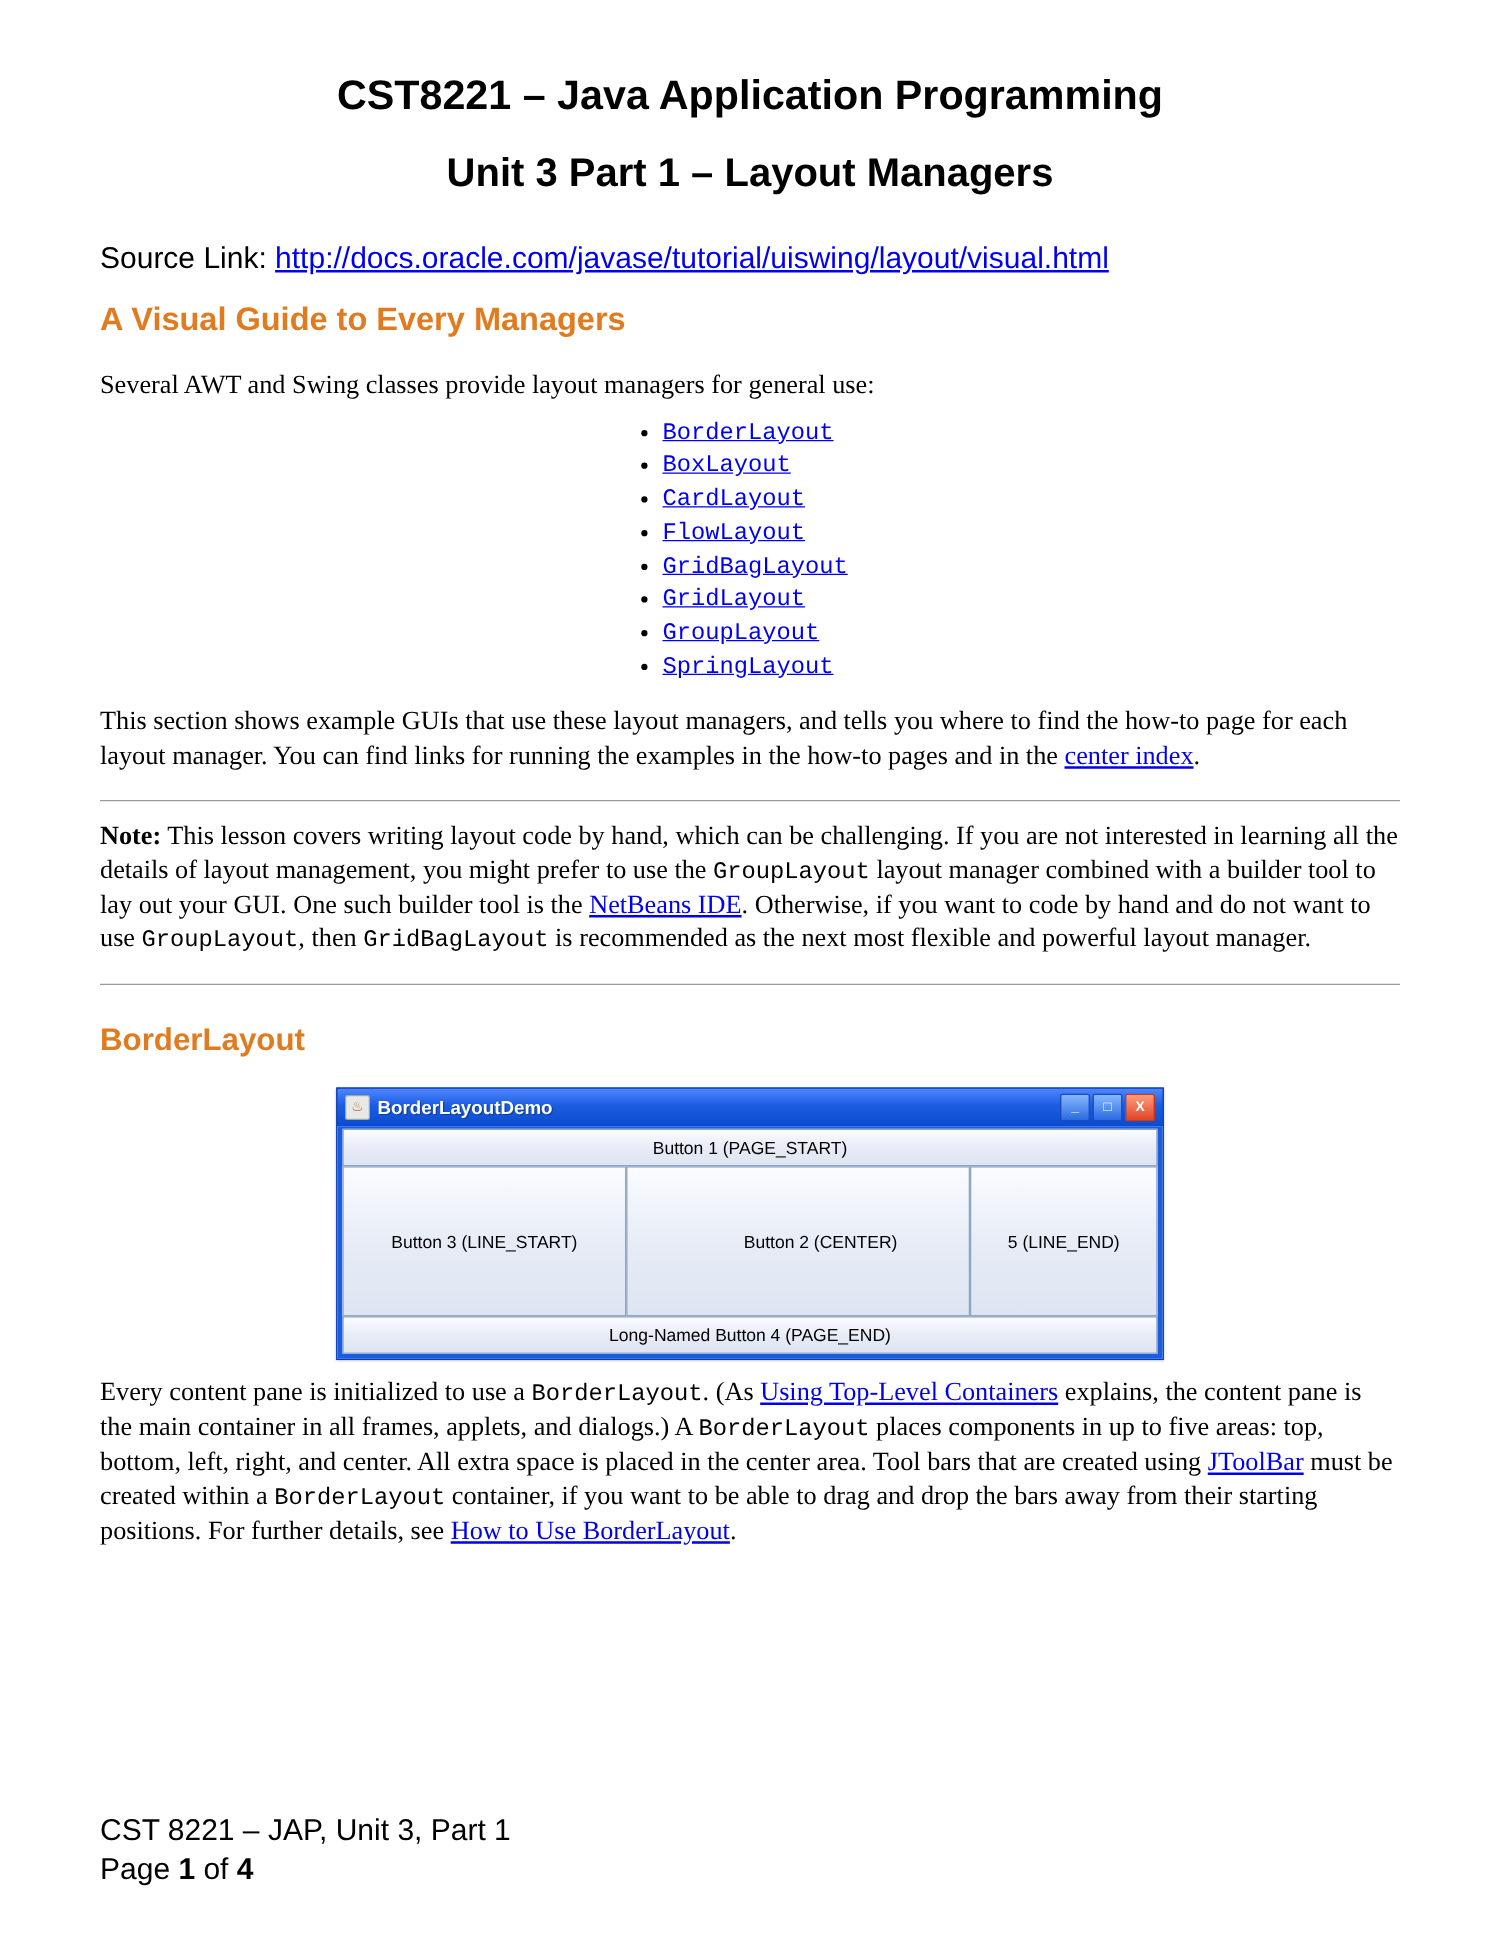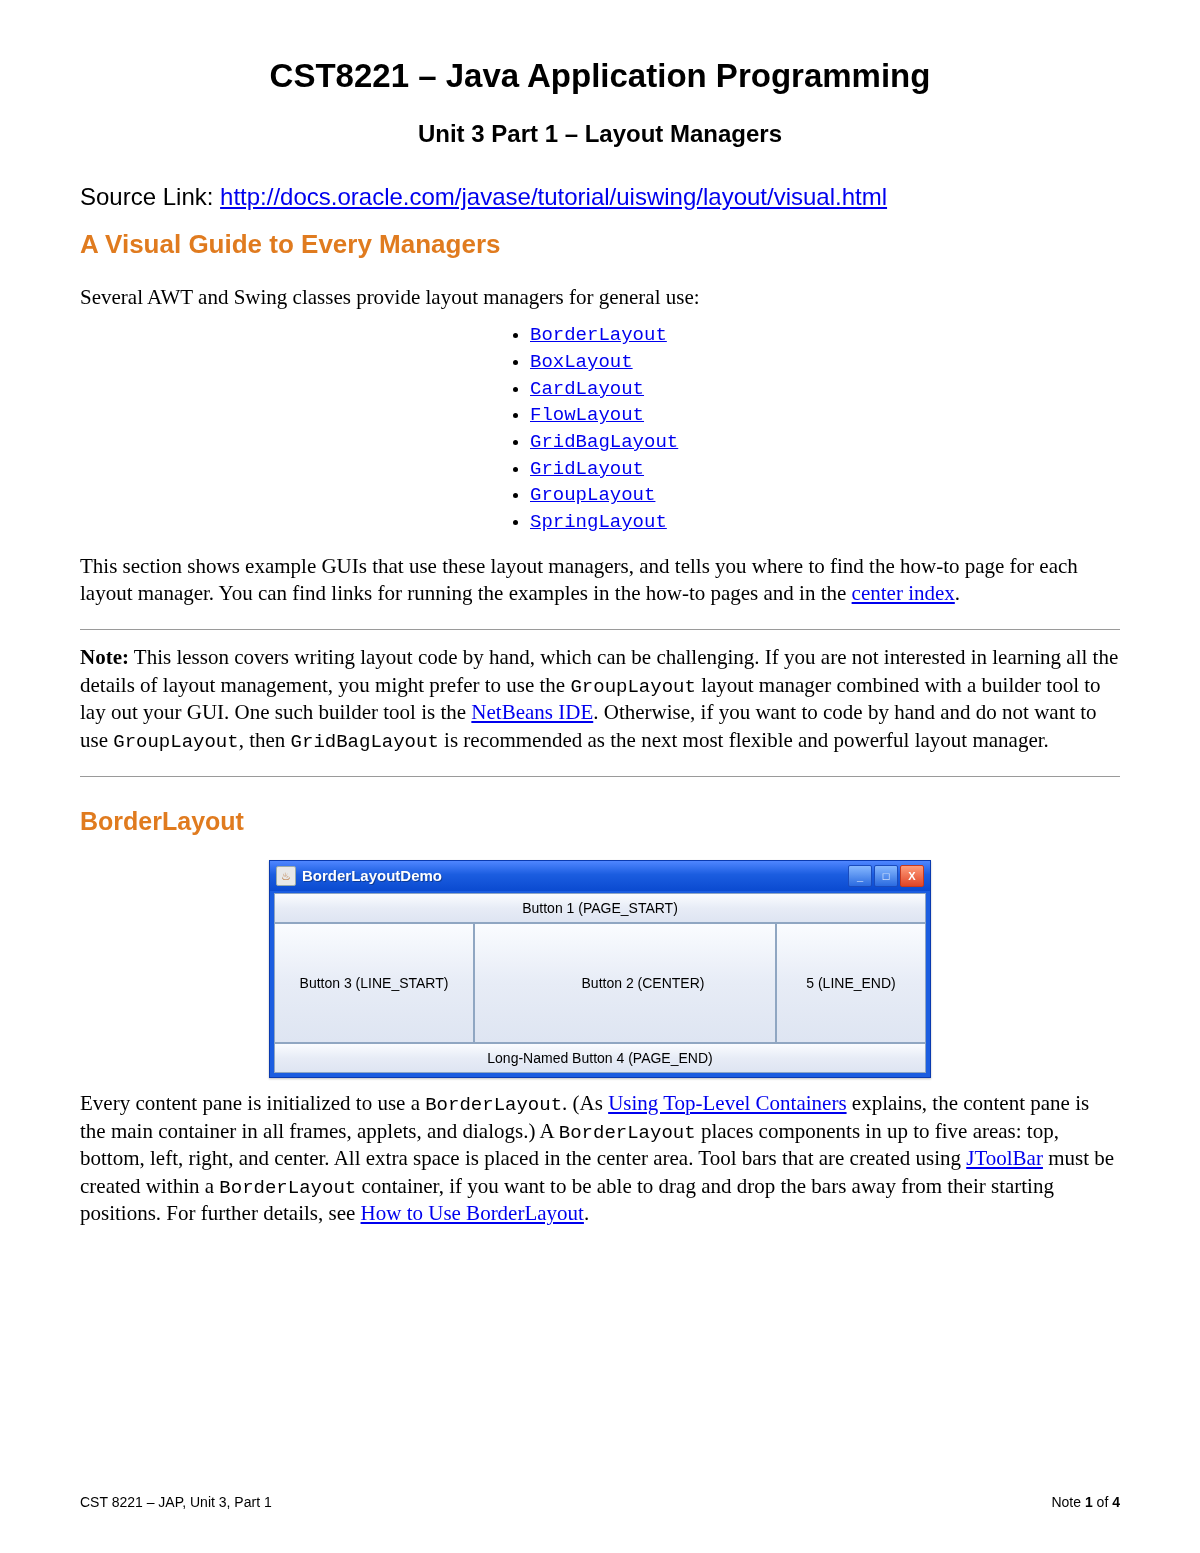--- a/index.html
+++ b/index.html
@@ -22,21 +22,21 @@
     font-family: Arial, Helvetica, sans-serif;
     font-weight: bold;
     font-size: 33px;
     text-align: center;
     margin: 0 0 20px 0;
     color: #000000;
   }
   h2.subtitle {
     font-family: Arial, Helvetica, sans-serif;
     font-weight: bold;
-    font-size: 24px;
+    font-size: 32px;
     text-align: center;
     margin: 0 0 32px 0;
     color: #000000;
   }
   .source-line {
     font-family: Arial, Helvetica, sans-serif;
     font-size: 24px;
     margin: 0 0 16px 0;
   }
   .source-line a {
@@ -177,34 +177,35 @@
     justify-content: center;
     box-sizing: border-box;
   }
   .bl-top, .bl-bottom {
     height: 30px;
     width: 100%;
   }
   .bl-mid {
     height: 120px;
   }
-  .bl-left  { width: 200px; }
+  .bl-left  { width: 227px; }
   .bl-center{ flex: 1; padding-left: 36px; }
   .bl-right { width: 150px; }
   
   .footer {
     position: absolute;
     left: 80px;
     right: 80px;
     bottom: 42px;
     display: flex;
     justify-content: space-between;
     font-family: Arial, Helvetica, sans-serif;
-    font-size: 14px;
-    color: #000000;
+    font-size: 24px;
+    color: #000000;
+    flex-direction: column;
   }
   .footer .right b {
     font-weight: bold;
   }
 </style>
 </head>
 <body>
 
 <h1 class="main-title">CST8221 – Java Application Programming</h1>
 
@@ -272,15 +273,15 @@
   </div>
 </div>
 
 <p class="body">
   <span>Every content pane is initialized to use a </span><code class="inline">BorderLayout</code><span>. (As </span><a class="inline-link">Using Top-Level Containers</a><span> explains, the content pane is the main container in all frames, applets, and dialogs.) A </span><code class="inline">BorderLayout</code><span> places components in up to five areas: top, bottom, left, right, and center. All extra space is placed in the center area. Tool bars that are created using </span><a class="inline-link">JToolBar</a><span> must be created within a </span><code class="inline">BorderLayout</code><span> container, if you want to be able to drag and drop the bars away from their starting positions. For further details, see </span><a class="inline-link">How to Use BorderLayout</a><span>.</span>
 </p>
 
 <div class="footer">
   <span class="left">CST 8221 – JAP, Unit 3, Part 1</span>
   <span class="right">
-    <span>Note </span><b>1</b><span> of </span><b>4</b>
+    <span>Page </span><b>1</b><span> of </span><b>4</b>
   </span>
 </div>
 
 </body></html>

